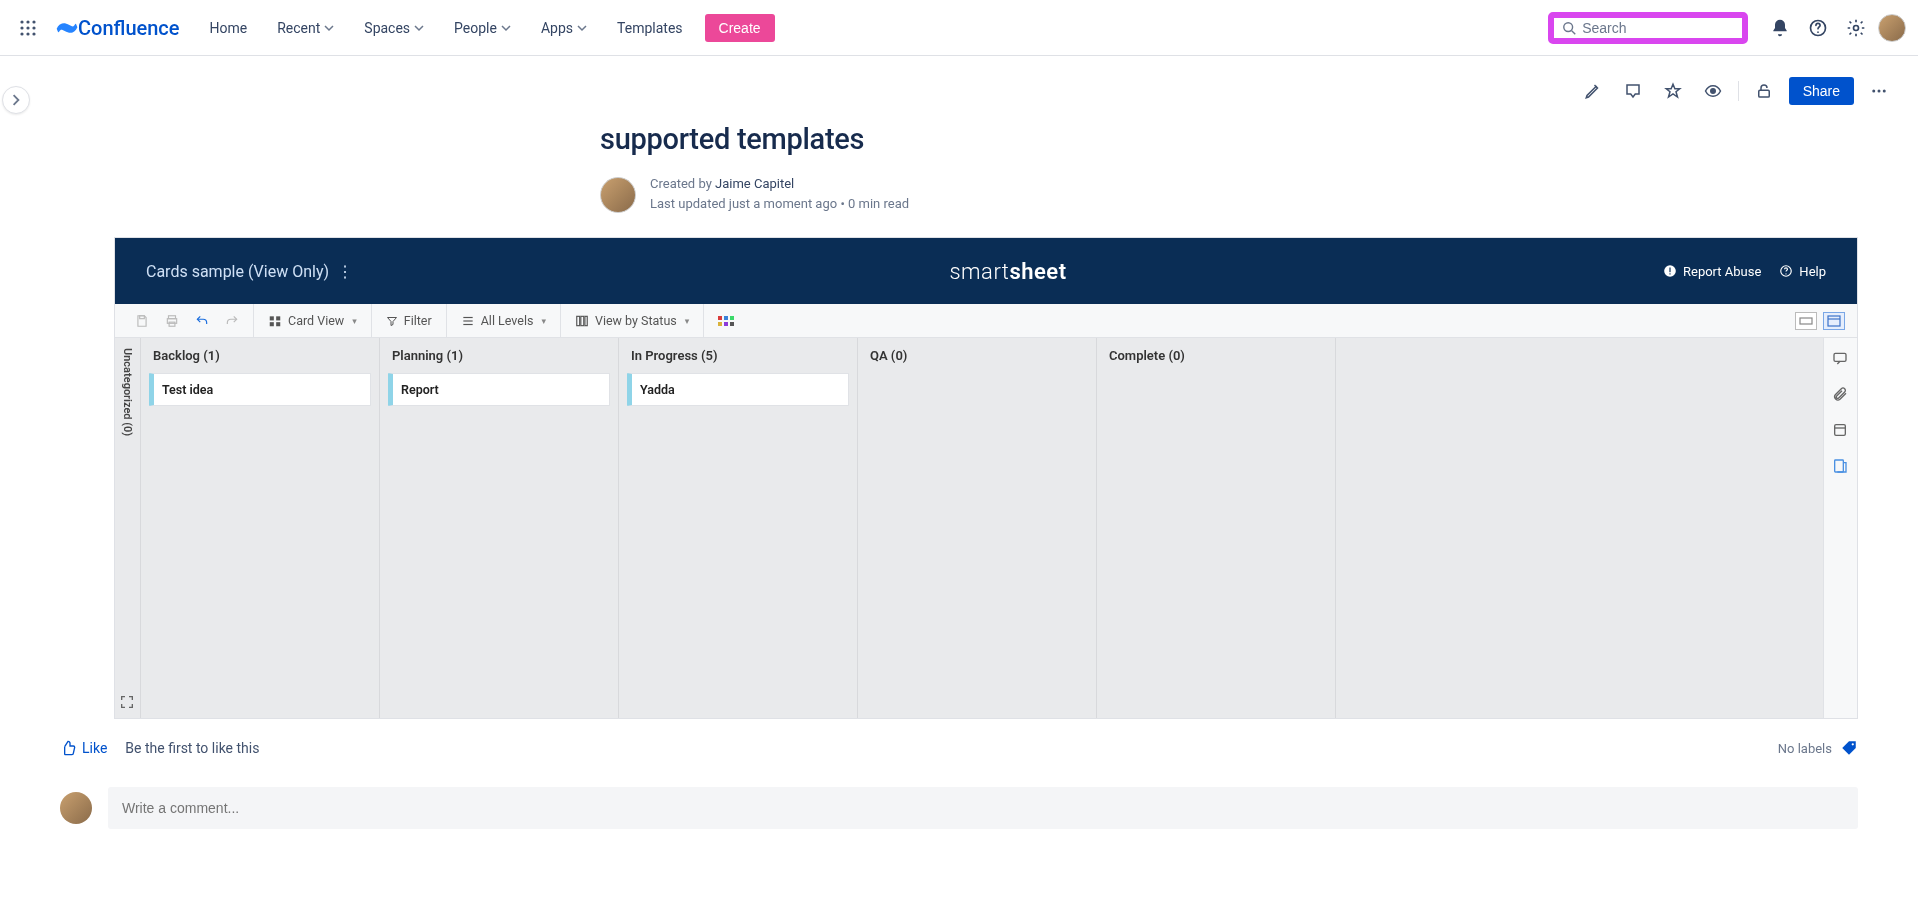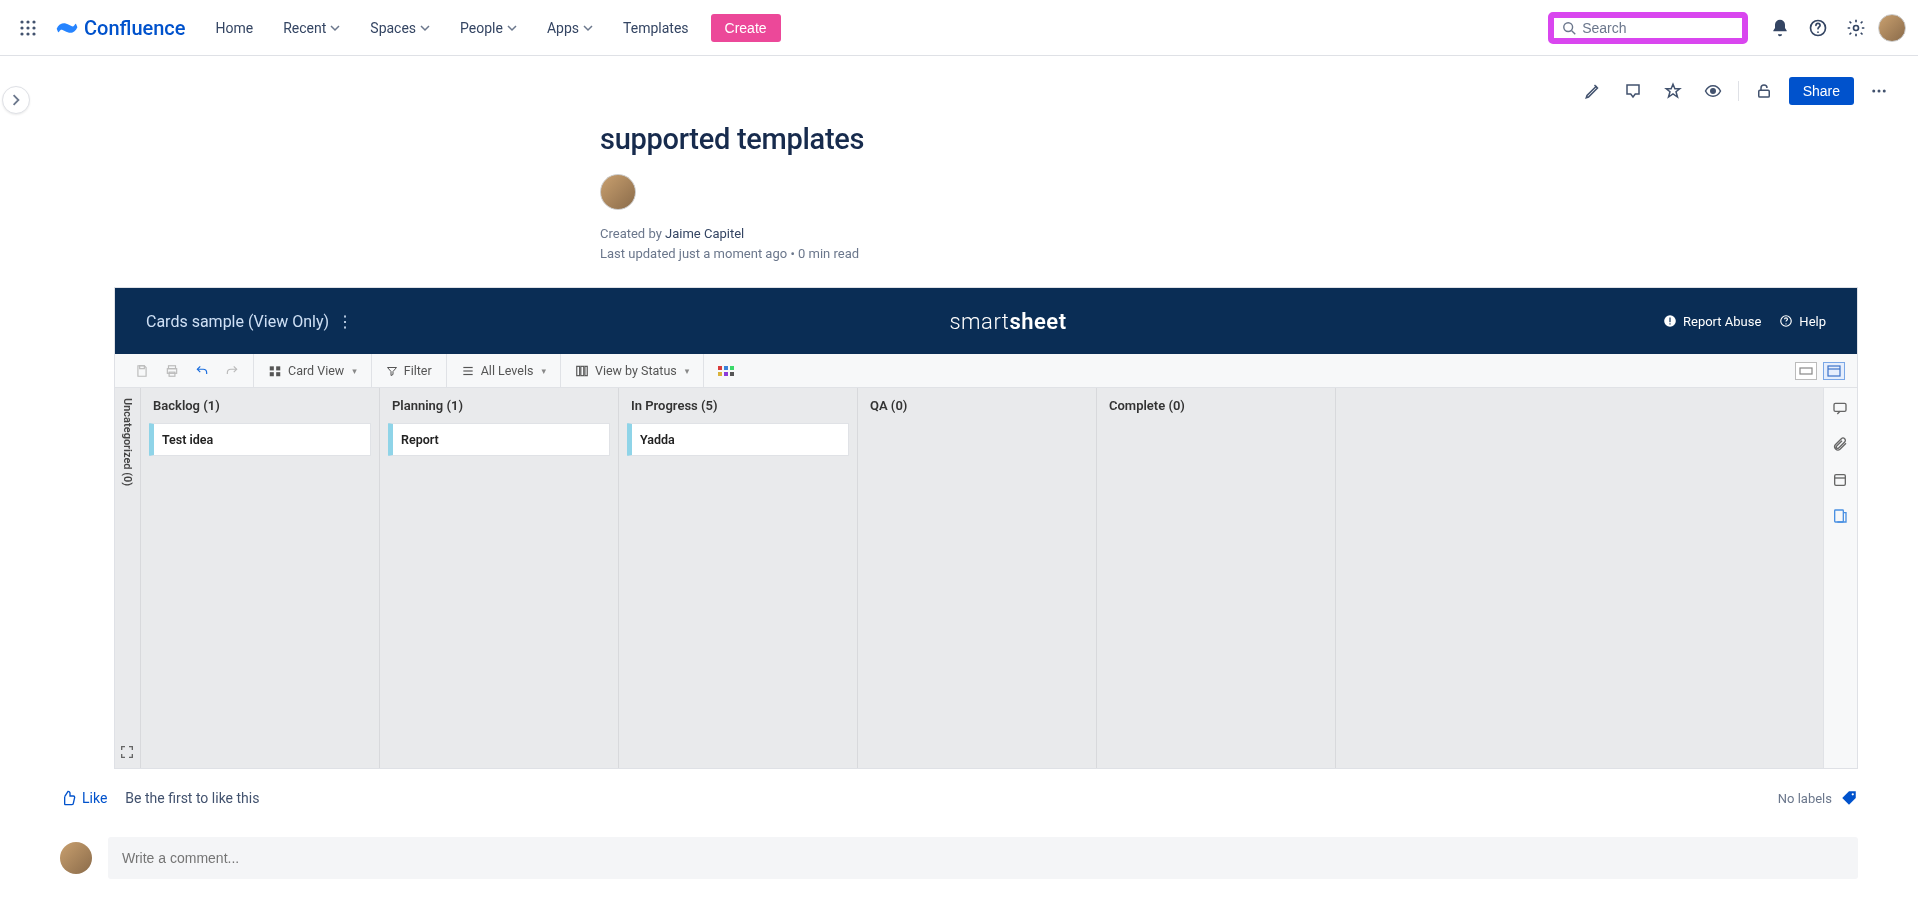--- a/index.html
+++ b/index.html
@@ -18,21 +18,21 @@
   align-items: center;
   padding: 0 12px;
   gap: 4px;
 }
 .app-switcher {
   width: 32px; height: 32px;
   display: flex; align-items:center; justify-content:center;
   border-radius:3px; cursor:pointer;
 }
 .logo {
-  display:flex; align-items:center; gap:6px;
+  display:flex; align-items:center; 
   color:#0052CC; font-weight:500; font-size:20px;
   padding: 0 8px; cursor:pointer;
 }
 .nav-items { display:flex; align-items:center; gap:10px; margin-left:8px; }
 .nav-item {
   padding: 6px 10px;
   color:#344563;
   cursor:pointer;
   border-radius:3px;
   display:flex; align-items:center; gap:4px;
@@ -92,21 +92,21 @@
 }
 
 .page-header {
   max-width:1000px; margin:16px auto 24px 600px;
 }
 .page-title {
   font-size:29px; font-weight:500; color:#172B4D;
   letter-spacing:-0.01em;
 }
 .byline {
-  display:flex; align-items:flex-start; gap:14px; margin-top:18px;flex-direction:column;
+  display:flex; align-items:flex-end; gap:14px; margin-top:18px;
 }
 .byline-avatar {
   width:36px; height:36px; border-radius:50%;
   background:linear-gradient(135deg,#c9a06f,#8a6b4a);
   border:1px solid #ccc;
 }
 .byline-text { font-size:13px; color:#6B778C; line-height:1.5; }
 .byline-author { color:#344563; }
 
 .embed {

